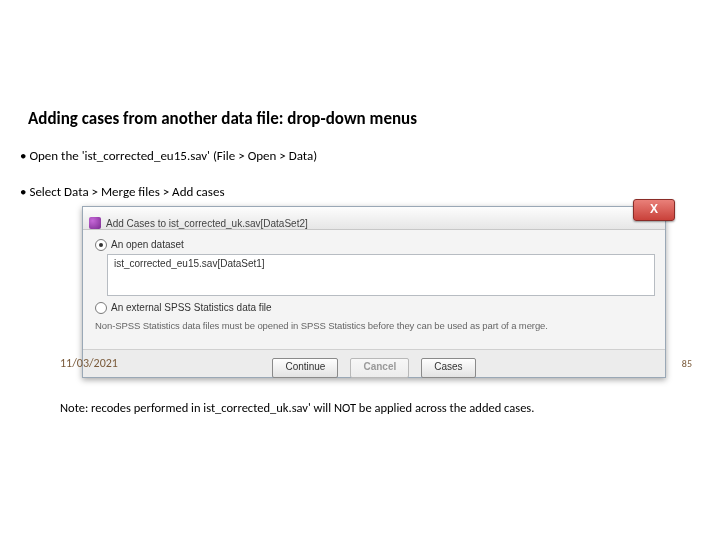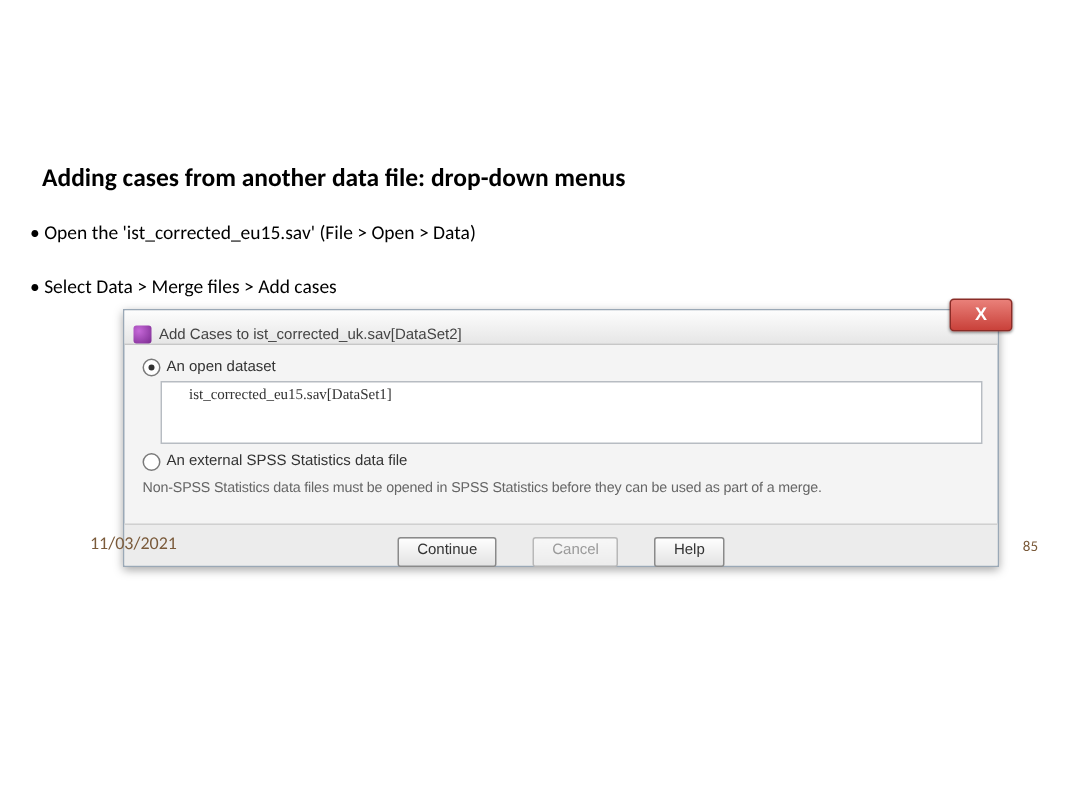--- a/index.html
+++ b/index.html
@@ -138,38 +138,37 @@
     content: "";
     width: 4px; height: 4px;
     background: #333;
     border-radius: 50%;
   }
   .listbox {
     margin: 2px 0 6px 14px;
     background: #fff;
     border: 1px solid #b7bcc2;
     height: 36px;
-    padding: 2px 16px;
-    font-size: 10px;
-    color: #333;
-    font-family: Liberation Serif, serif;
+    padding: 2px 4px;
+    font-size: 10px;
+    color: #333;
   }
   .listbox .item {
     padding: 1px 2px;
   }
   .hint {
     font-size: 9.5px;
     color: #666;
     margin: 6px 0 0 2px;
     letter-spacing: -0.1px;
   }
   .btnbar {
     display: flex;
     justify-content: center;
-    gap: 24px;
+    gap: 12px;
     padding: 8px 0 6px 0;
     background: #ececec;
     border-top: 1px solid #d0d0d0;
     position: absolute;
     left: 0; right: 0; bottom: 0;
     height: 28px;
     box-sizing: border-box;
   }
   .btn {
     height: 18px;
@@ -178,20 +177,21 @@
     border: 1px solid #8a8a8a;
     background: linear-gradient(#fefefe, #e3e3e3);
     border-radius: 2px;
     line-height: 16px;
     color: #333;
   }
   .btn.disabled {
     color: #9a9a9a;
     border-color: #b8b8b8;
     background: linear-gradient(#f7f7f7, #ececec);
+    font-weight: bold;
   }
 </style>
 </head>
 <body>
 
 <div class="slide">
 
   <div class="title">Adding cases from another data file: drop-down menus</div>
 
   <div class="bullets">
@@ -219,21 +219,22 @@
       <div class="radio-row">
         <span class="radio"></span>
         <span>An external SPSS Statistics data file</span>
       </div>
 
       <div class="hint">Non-SPSS Statistics data files must be opened in SPSS Statistics before they can be used as part of a merge.</div>
     </div>
     <div class="btnbar">
       <div class="btn">Continue</div>
       <div class="btn disabled">Cancel</div>
-      <div class="btn">Help</div>
+      <div class="btn">Cases</div>
     </div>
   </div>
 
+  <div class="note">Note: recodes performed in ist_corrected_uk.sav' will NOT be applied across the added cases.</div>
 
   <div class="date">11/03/2021</div>
   <div class="pagenum">85</div>
 
 </div>
 
 </body></html>

